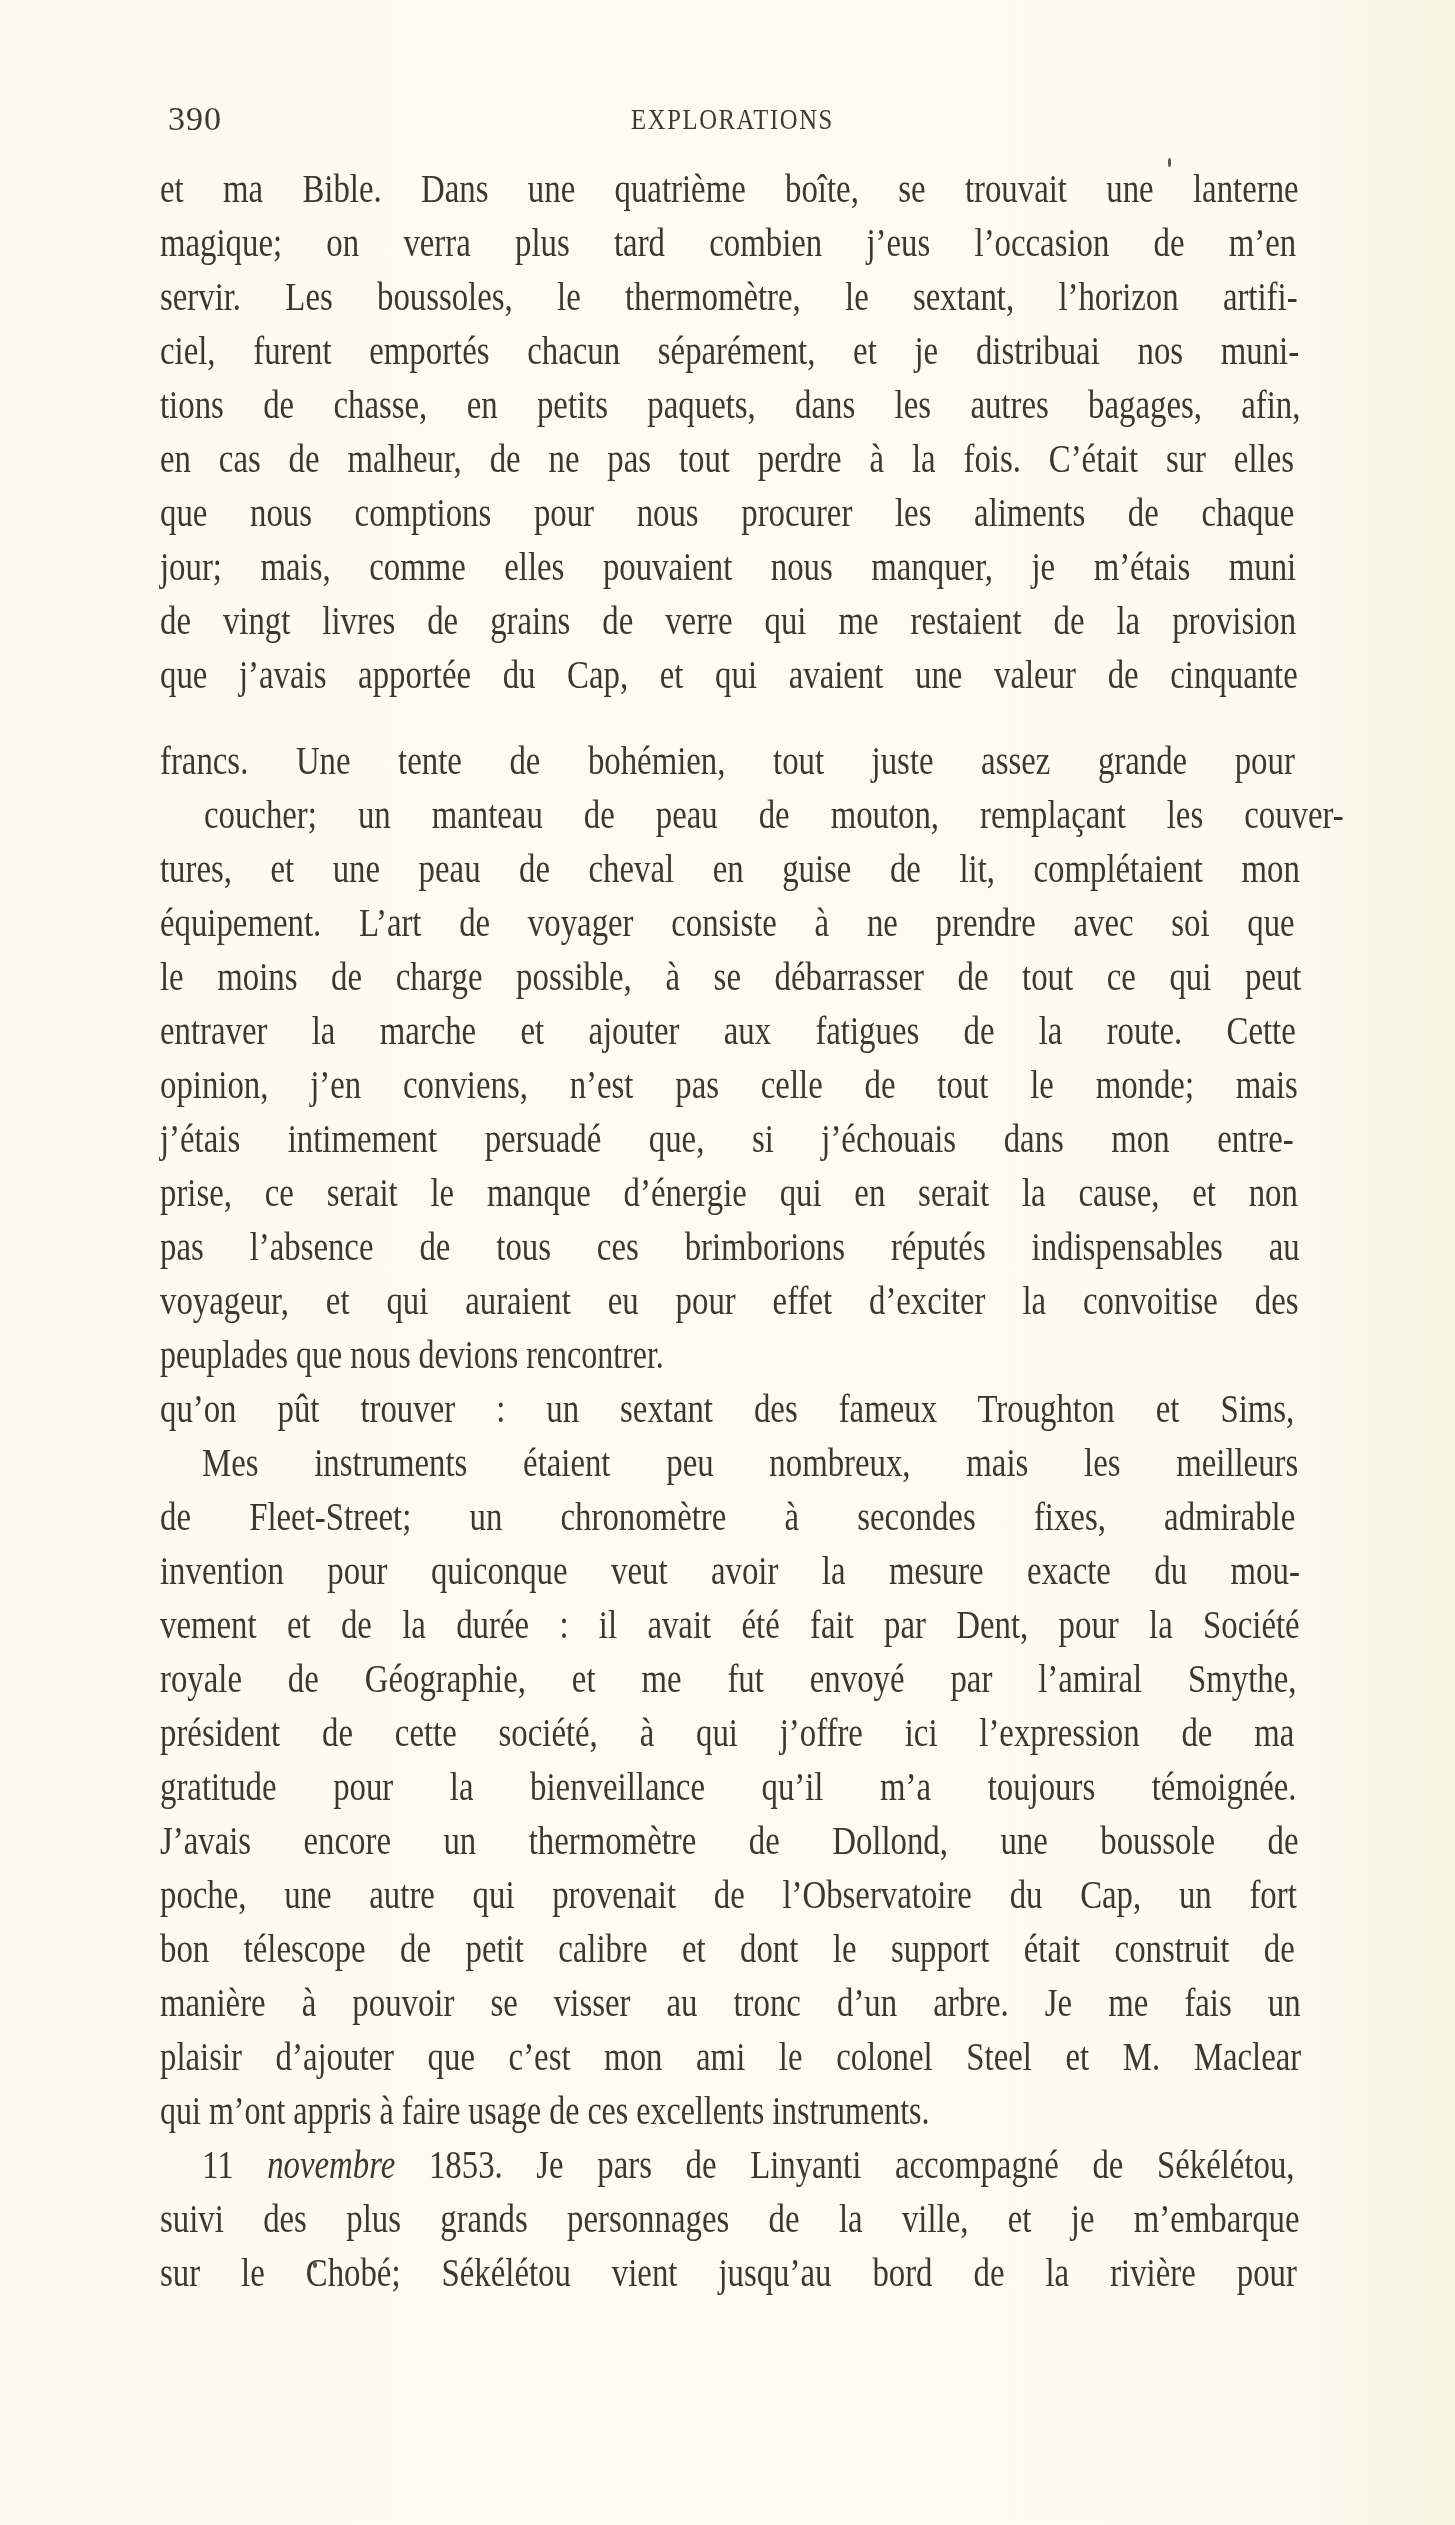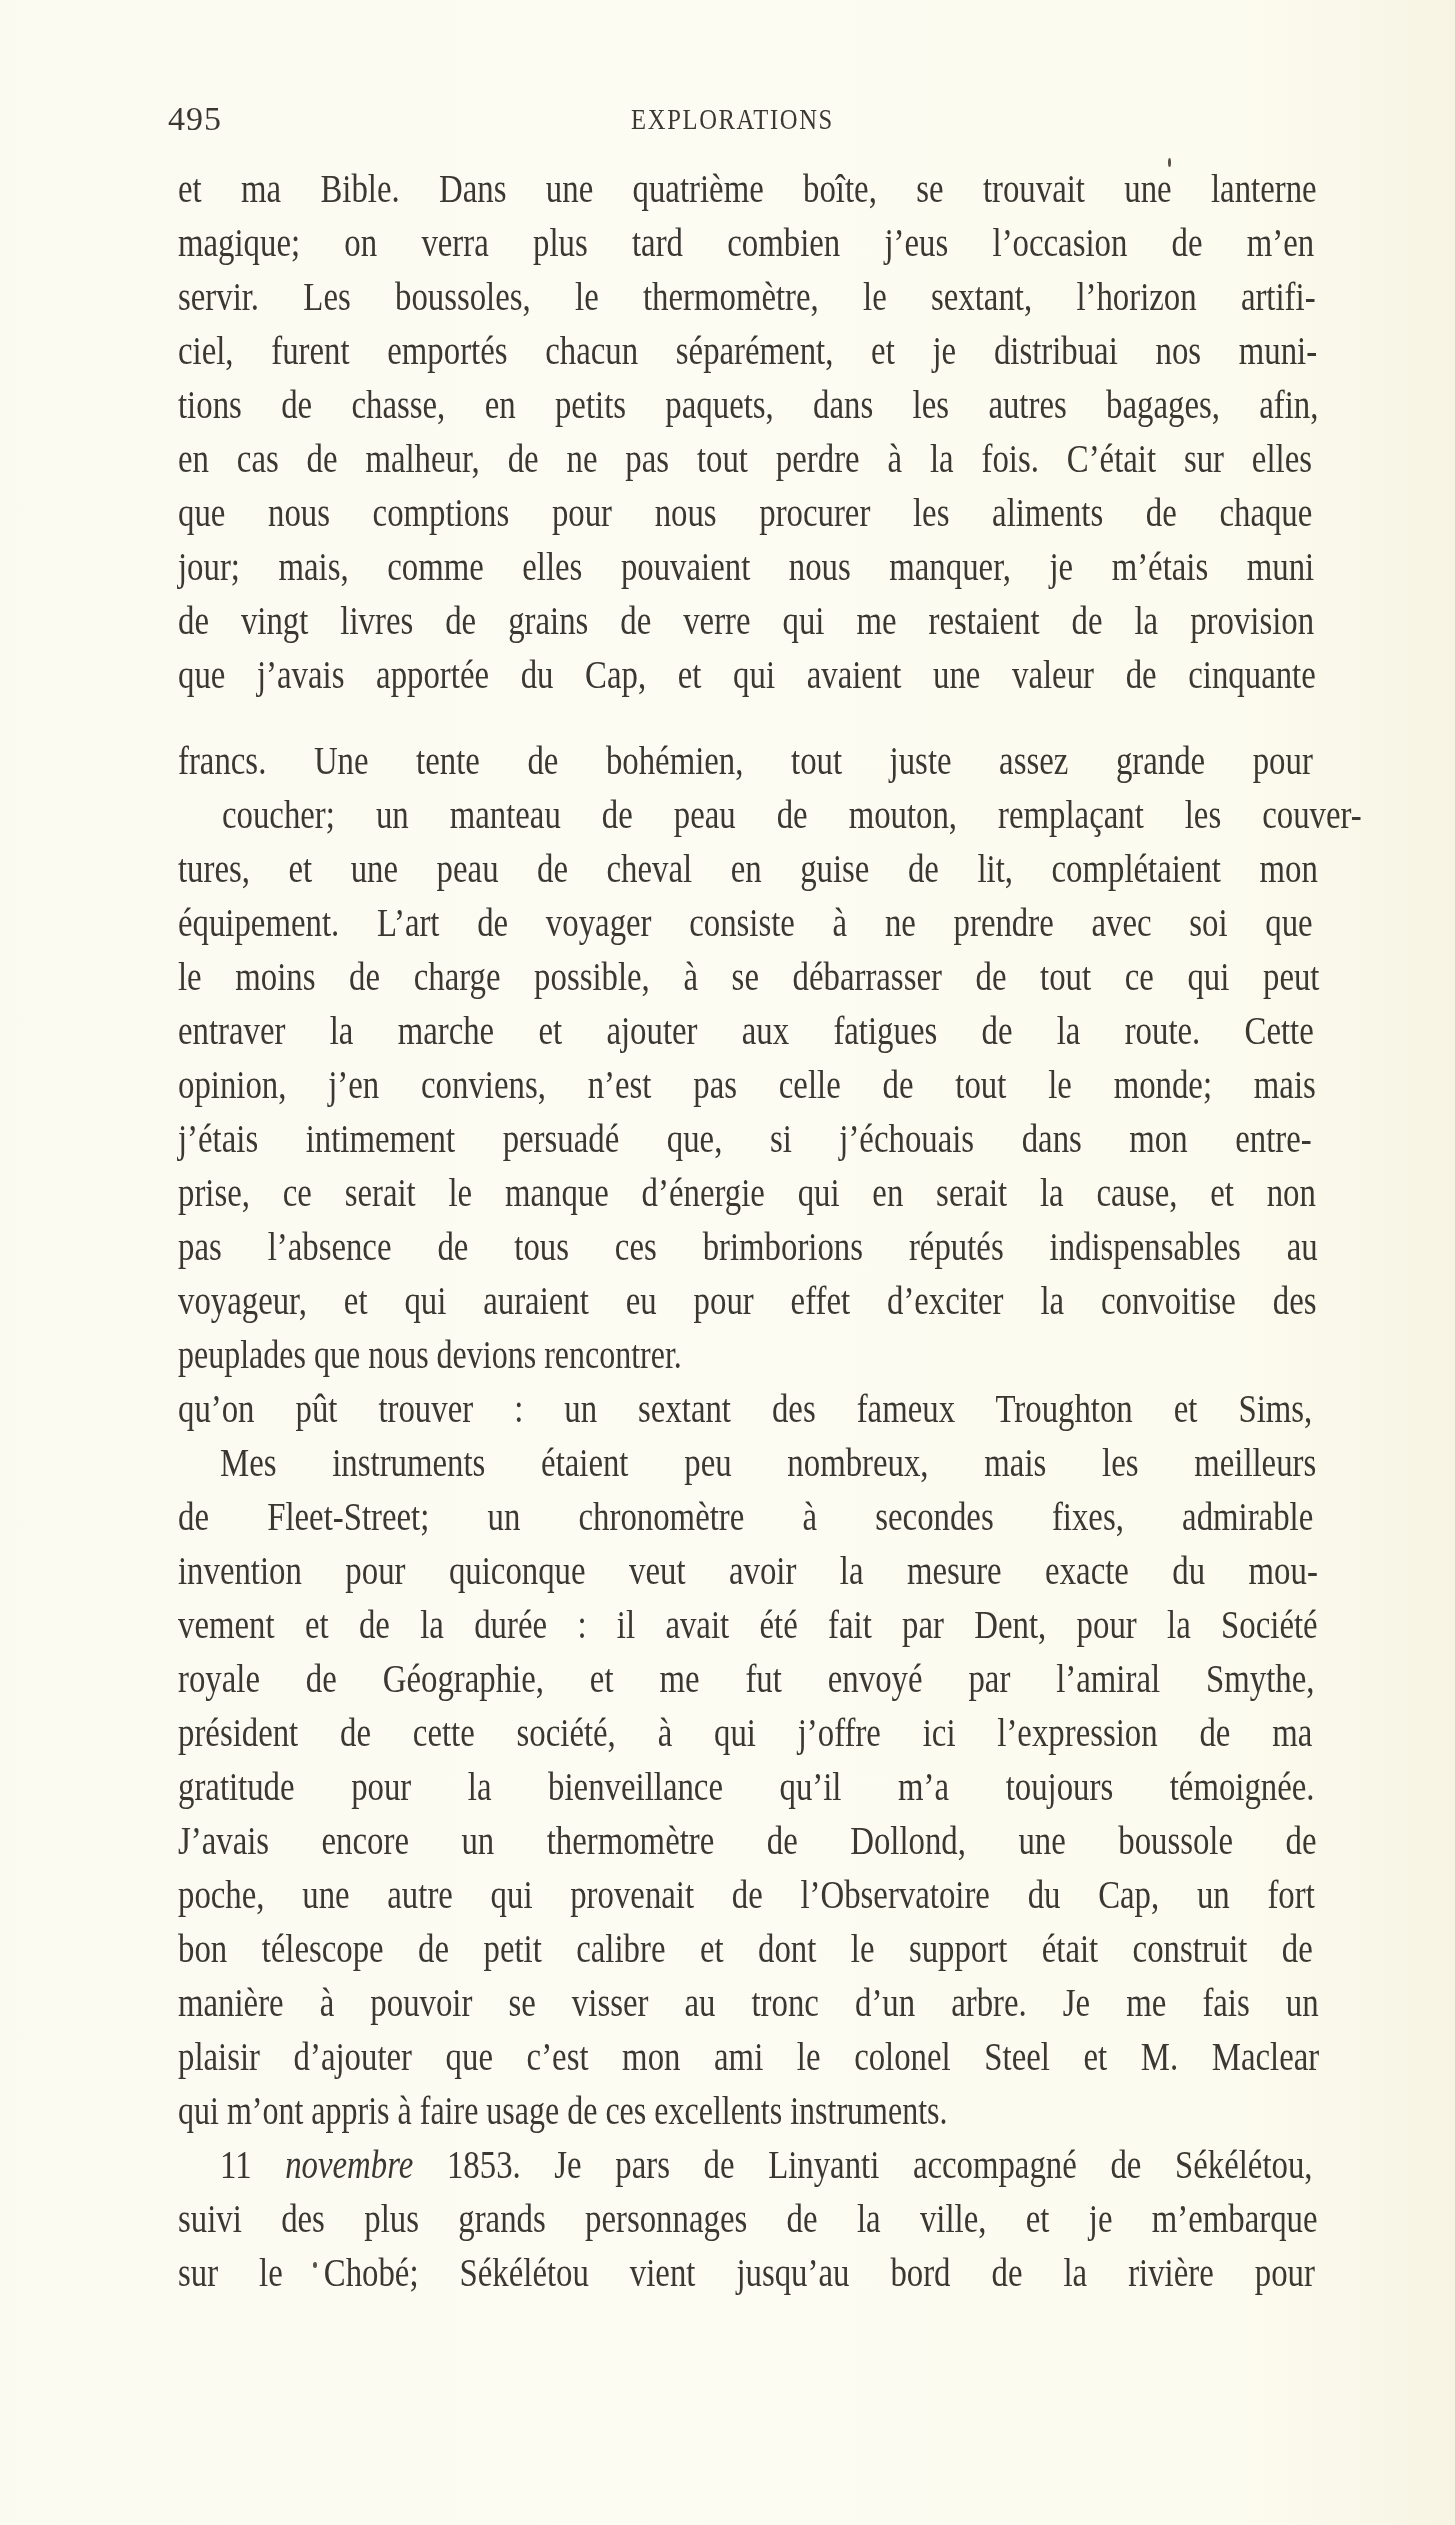--- a/index.html
+++ b/index.html
@@ -43,21 +43,21 @@
     text-align: center;
     top: 0;
     font-size: 30px;
     line-height: 44px;
     letter-spacing: 2px;
     transform: scaleX(0.82);
     transform-origin: 50% 50%;
   }
   .body-text {
     position: absolute;
-    left: 178px;
+    left: 160px;
     top: 162px;
     width: 1129px;
   }
   .line {
     display: block;
     height: 54px;
     line-height: 54px;
     font-size: 40px;
     white-space: nowrap;
     text-align: justify;
@@ -82,21 +82,21 @@
     background: #5a5248;
     border-radius: 50%;
   }
 </style>
 </head>
 <body>
 
 <div class="page">
 
   <div class="running-head">
-    <span class="page-number">495</span>
+    <span class="page-number">390</span>
     <span class="running-title">EXPLORATIONS</span>
   </div>
 
   <div class="body-text">
 
     <div>
       <span class="line" style="text-align: left; text-align-last: left;"><span class="inner" style="word-spacing: 38px; transform: scaleX(0.819996);">et ma Bible. Dans une quatrième boîte, se trouvait une lanterne</span></span>
       <span class="line" style="text-align: left; text-align-last: left;"><span class="inner" style="word-spacing: 44px; transform: scaleX(0.819996);">magique; on verra plus tard combien j’eus l’occasion de m’en</span></span>
       <span class="line" style="text-align: left; text-align-last: left;"><span class="inner" style="word-spacing: 44px; transform: scaleX(0.820006);">servir. Les boussoles, le thermomètre, le sextant, l’horizon artifi-</span></span>
       <span class="line" style="text-align: left; text-align-last: left;"><span class="inner" style="word-spacing: 36px; transform: scaleX(0.819996);">ciel, furent emportés chacun séparément, et je distribuai nos muni-</span></span>

